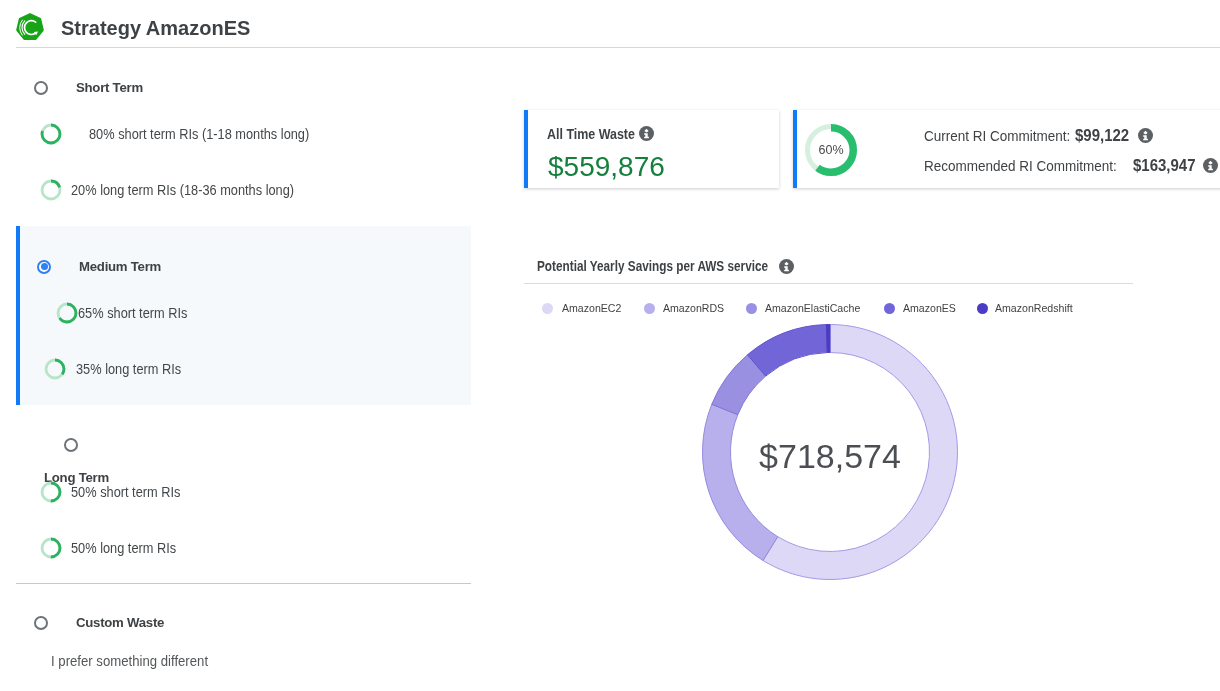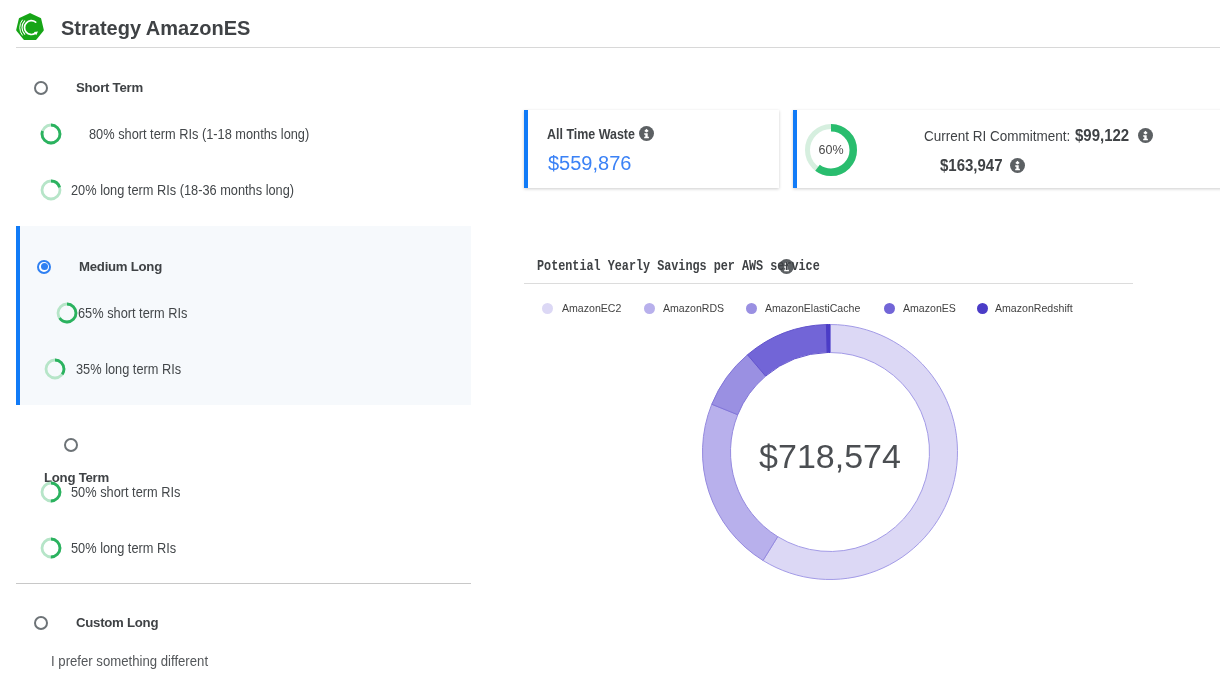--- a/index.html
+++ b/index.html
@@ -47,21 +47,21 @@
   <svg width="22" height="22" viewBox="0 0 22 22">
       <circle cx="11" cy="11" r="9" fill="none" stroke="#b6e5c8" stroke-width="2.8"></circle>
       <circle cx="11" cy="11" r="9" fill="none" stroke="#2bb25f" stroke-width="2.8" stroke-dasharray="11.31 56.55" transform="rotate(-90 11 11)"></circle>
     </svg>
   <span class="sub">20% long term RIs (18-36 months long)</span>
 </div>
 
 <div class="abs" style="left:16px; top:226px; width:455px; height:179px; background:#f6f9fc; border-left:4px solid #117bf7;"></div>
 <div class="row" style="left:37px; top:259px; height:15px; gap:18px;">
   <span class="radio sel"></span>
-    <span class="lbl">Medium Long</span>
+    <span class="lbl">Medium Term</span>
 </div>
 <div class="row" style="left:56px; top:302px; gap:0;">
   <svg width="22" height="22" viewBox="0 0 22 22">
       <circle cx="11" cy="11" r="9" fill="none" stroke="#b6e5c8" stroke-width="2.8"></circle>
       <circle cx="11" cy="11" r="9" fill="none" stroke="#2bb25f" stroke-width="2.8" stroke-dasharray="36.76 56.55" transform="rotate(-90 11 11)"></circle>
     </svg>
   <span class="sub">65% short term RIs</span>
 </div>
 <div class="row" style="left:43.5px; top:358px; gap:10px;">
   <svg width="22" height="22" viewBox="0 0 22 22">
@@ -87,60 +87,61 @@
       <circle cx="11" cy="11" r="9" fill="none" stroke="#b6e5c8" stroke-width="2.8"></circle>
       <circle cx="11" cy="11" r="9" fill="none" stroke="#2bb25f" stroke-width="2.8" stroke-dasharray="28.27 56.55" transform="rotate(-90 11 11)"></circle>
     </svg>
   <span class="sub">50% long term RIs</span>
 </div>
 
 <div class="abs" style="left:16px; top:583px; width:455px; height:1px; background:#c8c8c8;"></div>
 
 <div class="row" style="left:34px; top:615px; height:15px; gap:18px;">
   <span class="radio"></span>
-    <span class="lbl">Custom Long</span>
+    <span class="lbl">Custom Waste</span>
 </div>
 <div class="abs" style="left:51px; top:653.5px; font-size:14px; color:#54575a; transform:scaleX(0.94); transform-origin:0 50%; white-space:nowrap;">I prefer something different</div>
 
 <div class="abs" style="left:524px; top:110px; width:255px; height:78px; background:#fff;
   border-left:4px solid #117bf7; box-shadow:0 1px 3px rgba(0,0,0,0.2);"></div>
 <div class="row" style="left:547px; top:126px; height:15px; gap:4px;">
   <span style="width:88px;"><span class="bold" style="display:inline-block; white-space:nowrap; font-size:14px; transform:scaleX(0.89); transform-origin:0 50%;">All Time Waste</span></span>
   <svg class="infoi" width="15" height="15" viewBox="0 0 15 15">
       <circle cx="7.5" cy="7.5" r="7.5" fill="#5c6063"></circle>
       <path d="M7.5 2.8 L9.7 4.9 L7.5 6.6 L5.3 4.9 Z M5.2 7.2 h3.5 v3.5 h1.2 v1.5 H5.2 v-1.5 h1.1 V8.7 h-1.1 Z" fill="#fff"></path>
     </svg>
 </div>
-<div class="abs" style="left:548px; top:153px; font-size:20px; color:#3b82f6;">$559,876</div>
+<div class="abs" style="left:548px; top:153px; font-size:28px; color:#15803d;">$559,876</div>
 
 <div class="abs" style="left:793px; top:110px; width:433px; height:78px; background:#fff;
   border-left:4px solid #117bf7; box-shadow:0 1px 3px rgba(0,0,0,0.2);"></div>
 <svg class="abs" style="left:805px; top:124px;" width="52" height="52" viewBox="0 0 52 52">
   <circle cx="26" cy="26" r="23.5" fill="none" stroke="#d6efdf" stroke-width="5"></circle>
   <circle cx="26" cy="26" r="22.25" fill="none" stroke="#29bd6e" stroke-width="7.5" stroke-dasharray="83.88 139.80" transform="rotate(-90 26 26)"></circle>
   <text x="26" y="30.4" font-size="12.5" fill="#4a4a4a" text-anchor="middle" font-family="Liberation Sans">60%</text>
 </svg>
 <div class="row" style="left:924px; top:128px; height:15px;">
   <span style="width:146.5px;"><span style="display:inline-block; white-space:nowrap; font-size:15px; transform:scaleX(0.90); transform-origin:0 50%;">Current RI Commitment:</span></span>
     <span style="width:54.5px; margin-left:4px;"><span class="bold" style="display:inline-block; white-space:nowrap; font-size:16.2px; transform:scaleX(0.926); transform-origin:0 50%;">$99,122</span></span>
   <svg class="infoi" style="margin-left:9px;" width="15" height="15" viewBox="0 0 15 15">
       <circle cx="7.5" cy="7.5" r="7.5" fill="#5c6063"></circle>
       <path d="M7.5 2.8 L9.7 4.9 L7.5 6.6 L5.3 4.9 Z M5.2 7.2 h3.5 v3.5 h1.2 v1.5 H5.2 v-1.5 h1.1 V8.7 h-1.1 Z" fill="#fff"></path>
     </svg>
 </div>
 <div class="row" style="left:924px; top:158px; height:15px;">
+  <span style="width:193px;"><span style="display:inline-block; white-space:nowrap; font-size:15px; transform:scaleX(0.90); transform-origin:0 50%;">Recommended RI Commitment:</span></span>
     <span style="width:63px; margin-left:16px;"><span class="bold" style="display:inline-block; white-space:nowrap; font-size:16.2px; transform:scaleX(0.926); transform-origin:0 50%;">$163,947</span></span>
   <svg class="infoi" style="margin-left:7px;" width="15" height="15" viewBox="0 0 15 15">
       <circle cx="7.5" cy="7.5" r="7.5" fill="#5c6063"></circle>
       <path d="M7.5 2.8 L9.7 4.9 L7.5 6.6 L5.3 4.9 Z M5.2 7.2 h3.5 v3.5 h1.2 v1.5 H5.2 v-1.5 h1.1 V8.7 h-1.1 Z" fill="#fff"></path>
     </svg>
 </div>
 
 <div class="row" style="left:537px; top:258.5px; height:15px; gap:10px;">
-  <span style="width:232px;font-family:Liberation Mono, monospace;"><span style="display:inline-block; white-space:nowrap; font-size:15.3px; font-weight:bold; color:#3f4245; transform:scaleX(0.77); transform-origin:0 50%;">Potential Yearly Savings per AWS service</span></span>
+  <span style="width:232px;"><span style="display:inline-block; white-space:nowrap; font-size:15.3px; font-weight:bold; color:#3f4245; transform:scaleX(0.77); transform-origin:0 50%;">Potential Yearly Savings per AWS service</span></span>
   <svg class="infoi" width="15" height="15" viewBox="0 0 15 15">
       <circle cx="7.5" cy="7.5" r="7.5" fill="#5c6063"></circle>
       <path d="M7.5 2.8 L9.7 4.9 L7.5 6.6 L5.3 4.9 Z M5.2 7.2 h3.5 v3.5 h1.2 v1.5 H5.2 v-1.5 h1.1 V8.7 h-1.1 Z" fill="#fff"></path>
     </svg>
 </div>
 <div class="abs" style="left:524px; top:283px; width:609px; height:1px; background:#dcdcdc;"></div>
 
 <div class="abs" style="left:541.9px; top:303.2px; width:11px; height:11px; border-radius:50%; background:#dcd8f5;"></div>
 <div class="abs" style="left:562.3px; top:303.4px; font-size:11.5px; color:#424242; transform:scaleX(0.92); transform-origin:0 50%; white-space:nowrap;">AmazonEC2</div>
 <div class="abs" style="left:643.6px; top:303.2px; width:11px; height:11px; border-radius:50%; background:#b8b0ec;"></div>

